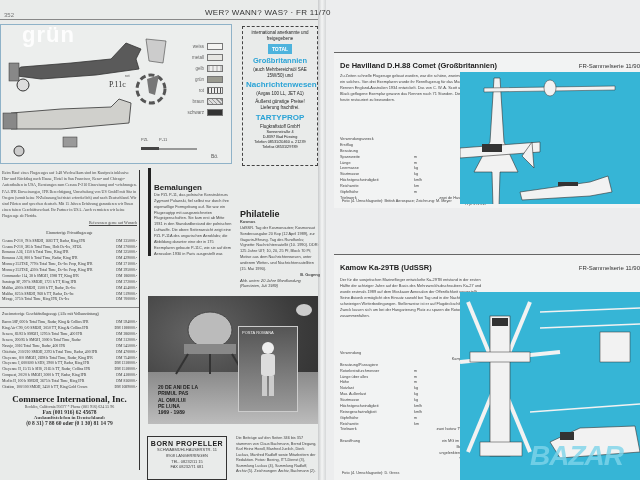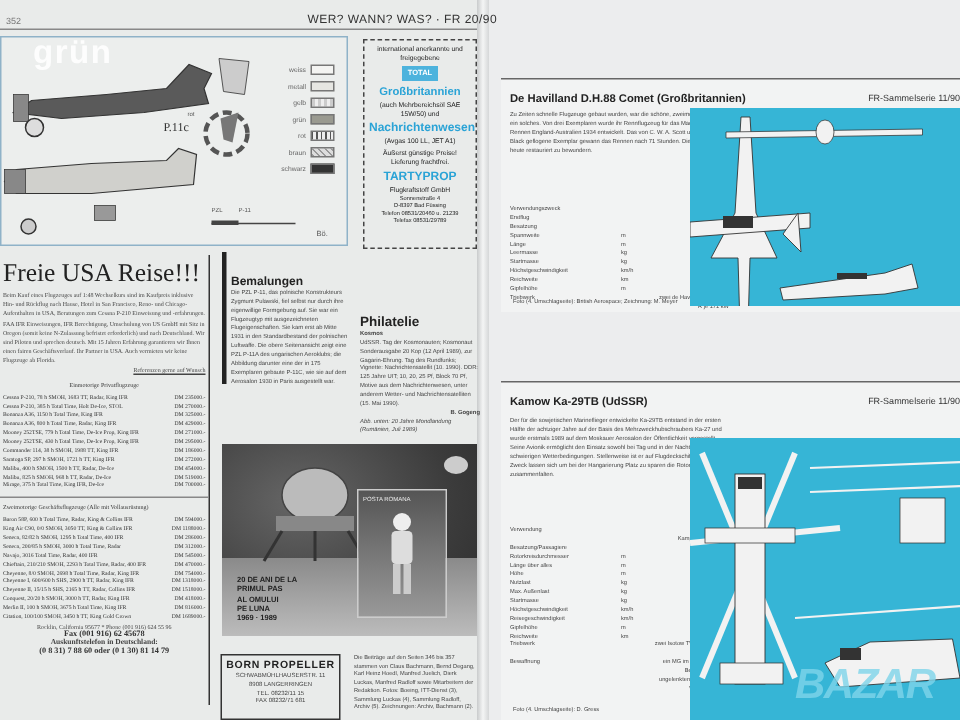--- a/index.html
+++ b/index.html
@@ -63,21 +63,21 @@
   .bazar { position: absolute; left: 530px; top: 440px; font-size: 28px; font-weight: bold; color: #7fd5ea; opacity: .8; letter-spacing: -1px; font-style: italic; }
 </style>
 </head>
 <body>
 
 <div class="page-left"></div>
 <div class="page-right"></div>
 <div class="gutter"></div>
 
 <div class="page-num">352</div>
-<div class="running-head">WER? WANN? WAS? · FR 20/90</div>
+<div class="running-head">WER? WANN? WAS? · FR 11/70</div>
 <div class="rule-top"></div>
 
 <div class="plane-box">
   <svg width="232" height="140">
 
     <path d="M8 50 L20 42 L70 38 L110 34 L125 18 L140 24 L135 34 L138 44 L95 50 L40 54 Z" fill="#5a5a5a" stroke="#333" stroke-width=".8"></path>
     <rect x="8" y="38" width="10" height="18" fill="#888" stroke="#333" stroke-width=".5"></rect>
     <circle cx="22" cy="60" r="6" fill="#ddd" stroke="#333"></circle>
     <path d="M145 14 L165 16 L162 38 L148 36 Z" fill="#ccc" stroke="#444" stroke-width=".6"></path>
 
@@ -140,21 +140,20 @@
   <div class="small" style="margin-top:2px">Äußerst günstige Preise! Lieferung frachtfrei.</div>
   <div class="blue" style="font-size:8px">TARTYPROP</div>
   <div class="small">Flugkraftstoff GmbH</div>
   <div class="small" style="font-size:3.8px">Sonnenstraße 4</div>
   <div class="small" style="font-size:3.8px">D-8397 Bad Füssing</div>
   <div class="small" style="font-size:3.8px">Telefon 08531/20460 u. 21239</div>
   <div class="small" style="font-size:3.8px">Telefax 08531/29789</div>
 </div>
 
 <div class="usa-box">
-  <div class="usa-title">Freie USA Reise!!!</div>
   <div class="usa-text">Beim Kauf eines Flugzeuges auf 1:48 Wechselkurs sind im Kaufpreis inklusive Hin- und Rückflug nach Hause, Hotel in San Francisco, Reno- und Chicago-Aufenthalten in USA, Beratungen zum Cessna P-210 Einweisung und -erfahrungen. FAA IFR Einweisungen, IFR Berechtigung, Umschulung von US GmbH mit Sitz in Oregon (somit keine N-Zulassung befristet erforderlich) und nach Deutschland. Wir sind Piloten und sprechen deutsch. Mit 15 Jahren Erfahrung garantieren wir Ihnen einen fairen Geschäftsverlauf. Ihr Partner in USA. Auch vermieten wir keine Flugzeuge ab Florida.</div>
   <div class="usa-text" style="text-decoration:underline;text-align:right">Referenzen gerne auf Wunsch</div>
   <div class="sub-head">Einmotorige Privatflugzeuge</div>
   <div>
     <div class="price-row">
         <span>Cessna P-210, 78 h SMOH, 1683 TT, Radar, King IFR</span>
         <span>DM 235000.-</span>
       </div>
     <div class="price-row">
         <span>Cessna P-210, 385 h Total Time, Holt De-Ice, STOL</span>
@@ -241,20 +240,21 @@
       </div>
     <div class="price-row">
         <span>Merlin II, 100 h SMOH, 3675 h Total Time, King IFR</span>
         <span>DM 816000.-</span>
       </div>
     <div class="price-row">
         <span>Citation, 100/100 SMOH, 3450 h TT, King Gold Crown</span>
         <span>DM 1689000.-</span>
       </div>
   </div>
+  <div class="commerce">Commerce International, Inc.</div>
   <div class="commerce-sm">Rocklin, California 95677 * Phone (001 916) 624 55 96</div>
   <div class="commerce-fax">Fax (001 916) 62 45678</div>
   <div class="commerce-sm" style="font-size:5px;font-weight:bold">Auskunftstelefon in Deutschland:</div>
   <div class="commerce-fax">(0 8 31) 7 88 60  oder  (0 1 30) 81 14 79</div>
 </div>
 
 <div class="bemal">
   <div class="col-head">Bemalungen</div>
   <div class="col-text">Die PZL P-11, das polnische Konstrukteurs Zygmunt Pulawski, fiel selbst nur durch ihre eigenwillige Formgebung auf. Sie war ein Flugzeugtyp mit ausgezeichneten Flugeigenschaften. Sie kam erst ab Mitte 1931 in den Standardbestand der polnischen Luftwaffe. Die obere Seitenansicht zeigt eine PZL P-11A des ungarischen Aeroklubs; die Abbildung darunter eine der in 175 Exemplaren gebaute P-11C, wie sie auf dem Aerosalon 1930 in Paris ausgestellt war.</div>
 </div>

